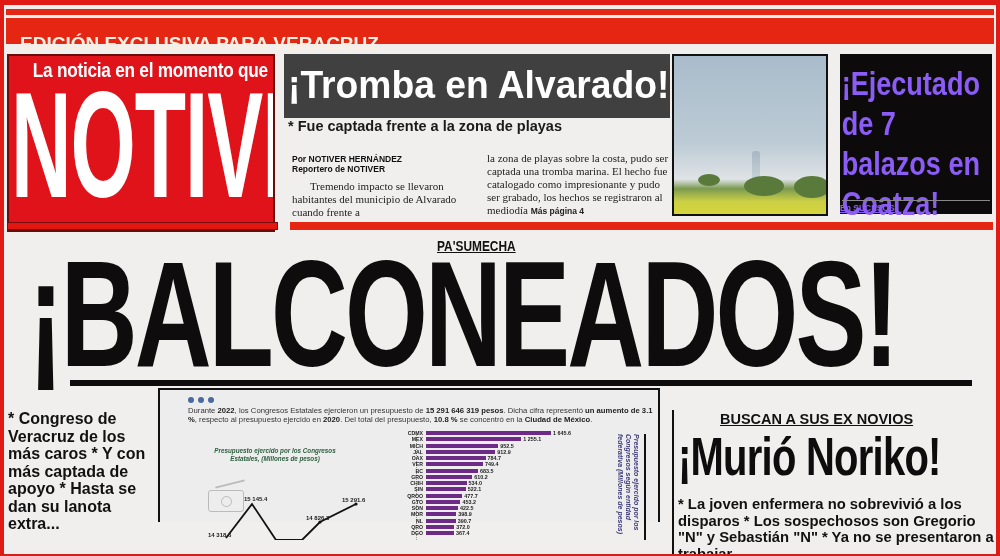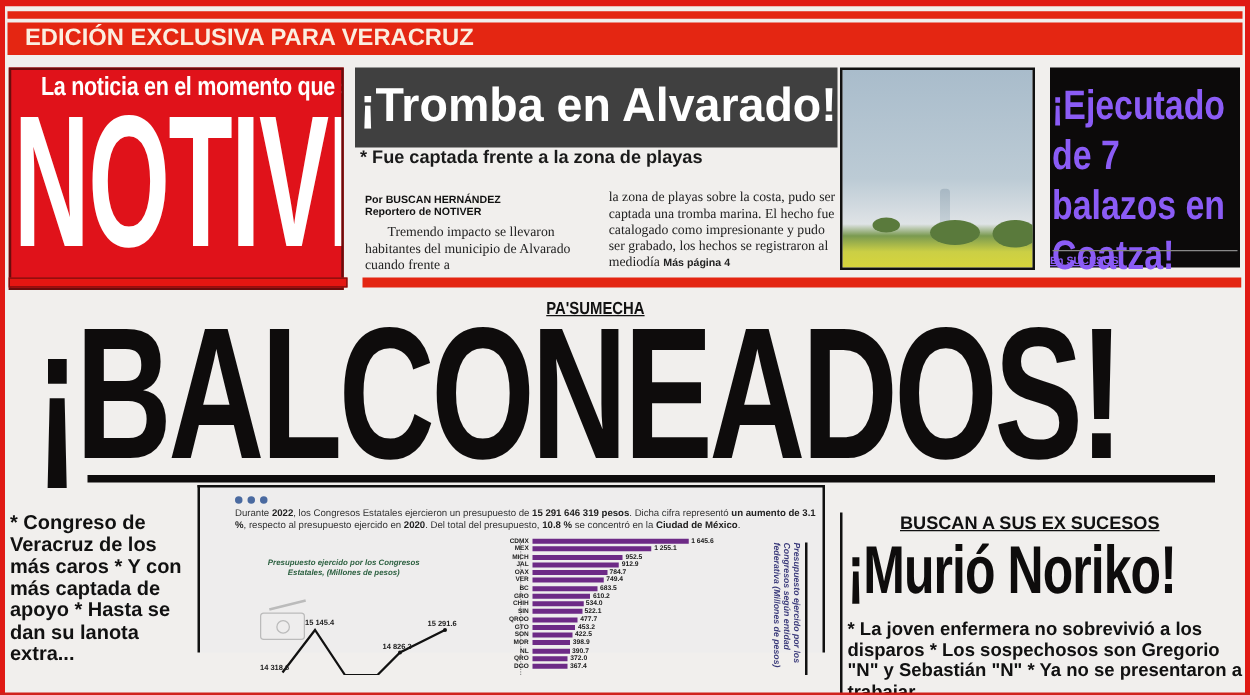--- a/index.html
+++ b/index.html
@@ -1,20 +1,20 @@
 <!DOCTYPE html>
 <html><head>
 <meta charset="utf-8">
 <style>
   *{box-sizing:border-box;margin:0;padding:0}
   html,body{width:1000px;height:556px;overflow:hidden;background:#f0eeec}
   body{font-family:"Liberation Sans",sans-serif;position:relative;color:#111}
   .frame{position:absolute;left:0;top:0;width:1000px;height:556px;border-left:4px solid #e01a14;border-right:4px solid #e01a14;border-top:5px solid #e01a14;background:#f1efed}
   .topband{position:absolute;left:6px;top:9px;width:988px;height:6px;background:#e42612}
-  .edition{position:absolute;left:6px;top:18px;width:988px;height:26px;background:#e42612;color:#fbeee0;font-weight:bold;font-size:19px;line-height:26px;padding:0 10px}
+  .edition{position:absolute;left:6px;top:18px;width:988px;height:26px;background:#e42612;color:#fbeee0;font-weight:bold;font-size:19px;line-height:26px;padding:13px 10px}
   .edition .l{position:absolute;left:14px}
   .edition .r{position:absolute;right:8px}
   .logo{position:absolute;left:7px;top:54px;width:268px;height:178px;background:#e0121a;border:2px solid #6a0c0c;color:#fff;text-align:center;overflow:hidden}
   .logo .tag{font-family:"Liberation Sans",sans-serif;font-size:21px;font-weight:bold;transform:scaleX(0.82);transform-origin:center;white-space:nowrap;margin-top:2px;letter-spacing:-0.3px}
   .logo .name{font-size:150px;line-height:130px;font-weight:bold;transform:scaleX(0.56);transform-origin:center top;white-space:nowrap;margin-left:-100px;margin-right:-100px;letter-spacing:-2px;margin-top:-2px}
   .tromba{position:absolute;left:284px;top:54px;width:386px;height:64px;background:#404040;color:#fff;font-weight:bold;font-size:38px;line-height:62px;padding-left:4px;white-space:nowrap;letter-spacing:0px}
   .tromba span{display:inline-block;transform:scaleX(0.98);transform-origin:left}
   .bullets-t{position:absolute;left:288px;top:118px;font-weight:bold;font-size:14.5px;line-height:16px;color:#1a1a1a}
   .byline{position:absolute;left:292px;top:154px;font-size:8.5px;font-weight:bold;line-height:10px}
   .col1{position:absolute;left:292px;top:180px;width:190px;font-family:"Liberation Serif",serif;font-size:11px;line-height:13px;text-indent:18px;color:#222}
@@ -71,21 +71,21 @@
 <div class="logo">
   <div class="tag">La noticia en el momento que sucede</div>
   <div class="name">NOTIVER</div>
 </div>
 
 <div class="tromba"><span>¡Tromba en Alvarado!</span></div>
 <div class="bullets-t">
   <div>* Fue captada frente a la zona de playas</div>
 </div>
 <div class="byline">
-  <div>Por BUSCAN HERNÁNDEZ</div>
+  <div>Por NOTIVER HERNÁNDEZ</div>
   <div>Reportero de NOTIVER</div>
 </div>
 <div class="col1">Tremendo impacto se llevaron habitantes del municipio de Alvarado cuando frente a</div>
 <div class="col2">
   <span>la zona de playas sobre la costa, pudo ser captada una tromba marina. El hecho fue catalogado como impresionante y pudo ser grabado, los hechos se registraron al mediodía</span>
   <span class="mas">Más página 4</span>
 </div>
 
 <div class="photo">
   <div class="funnel"></div>
@@ -219,16 +219,16 @@
         <span class="lab">DGO</span>
         <span class="bar" style="width: 27.9078px; background: rgb(109, 42, 134);"></span>
         <span class="val">367.4</span>
       </div>
     </div>
   <div class="vtitle">Presupuesto ejercido por los Congresos según entidad federativa (Millones de pesos)</div>
   <div class="inner-rule"></div>
 </div>
 
 <div class="vsep"></div>
-<div class="buscan">BUSCAN A SUS EX SUCESOS</div>
+<div class="buscan">BUSCAN A SUS EX NOVIOS</div>
 <div class="noriko"><span>¡Murió Noriko!</span></div>
 <div class="nbul">* La joven enfermera no sobrevivió a los disparos  * Los sospechosos son Gregorio "N" y Sebastián "N" * Ya no se presentaron a trabajar</div>
 <div class="bottom-line"></div>
 
 </body></html>

